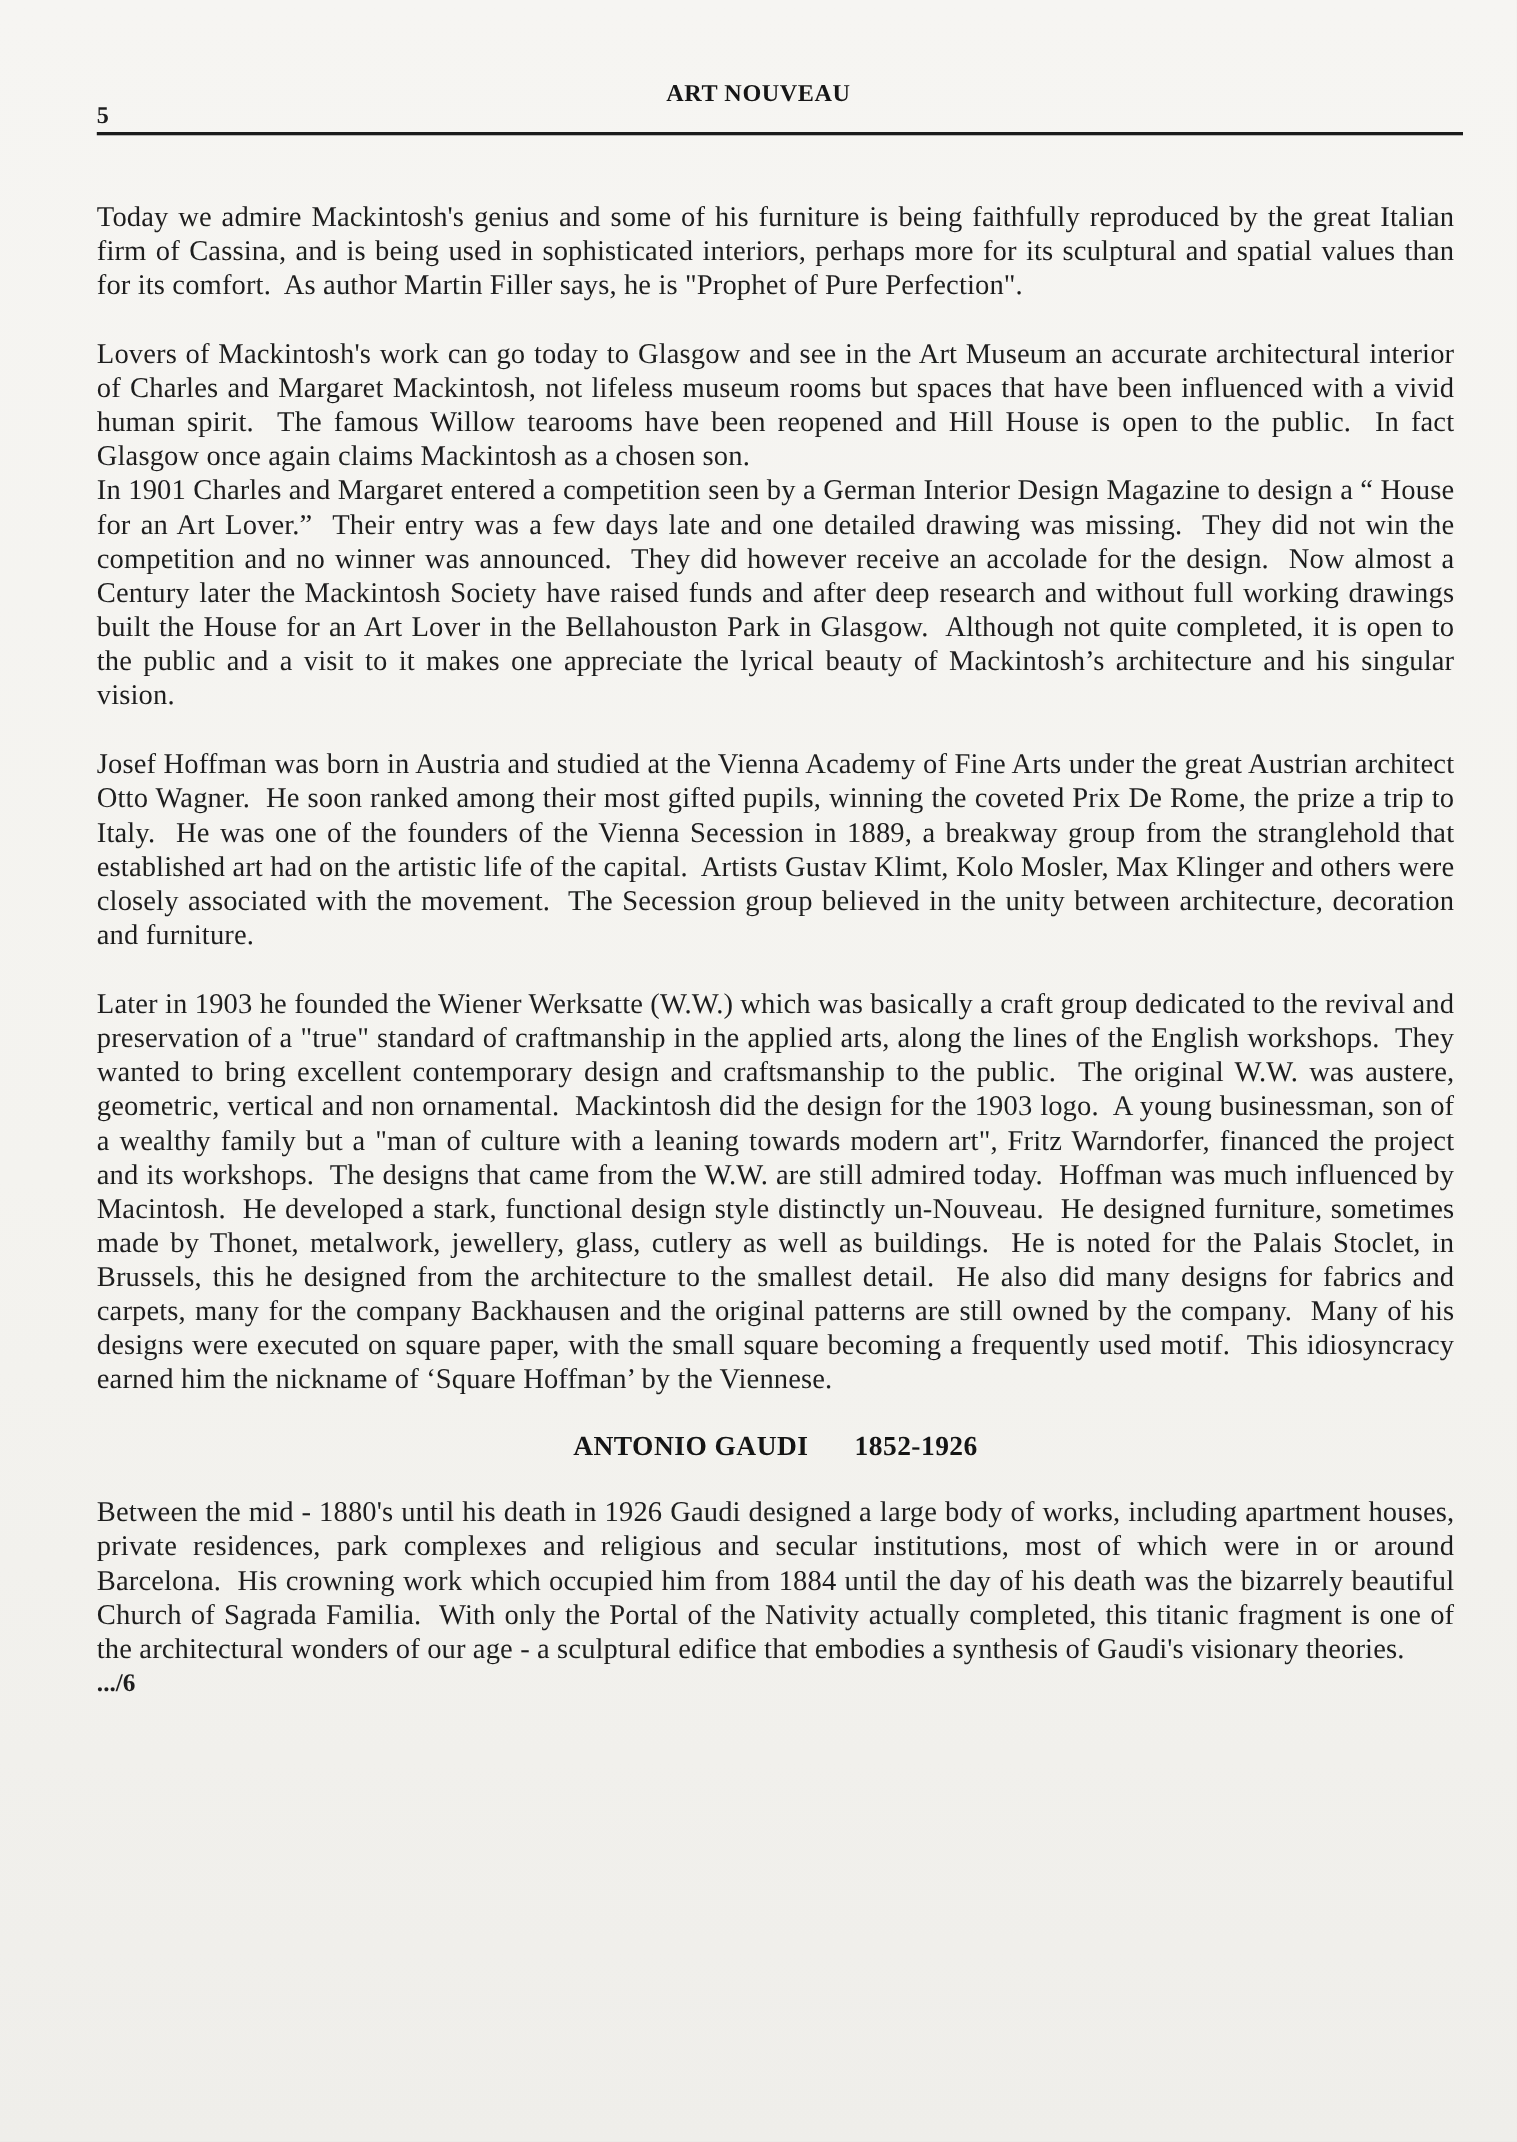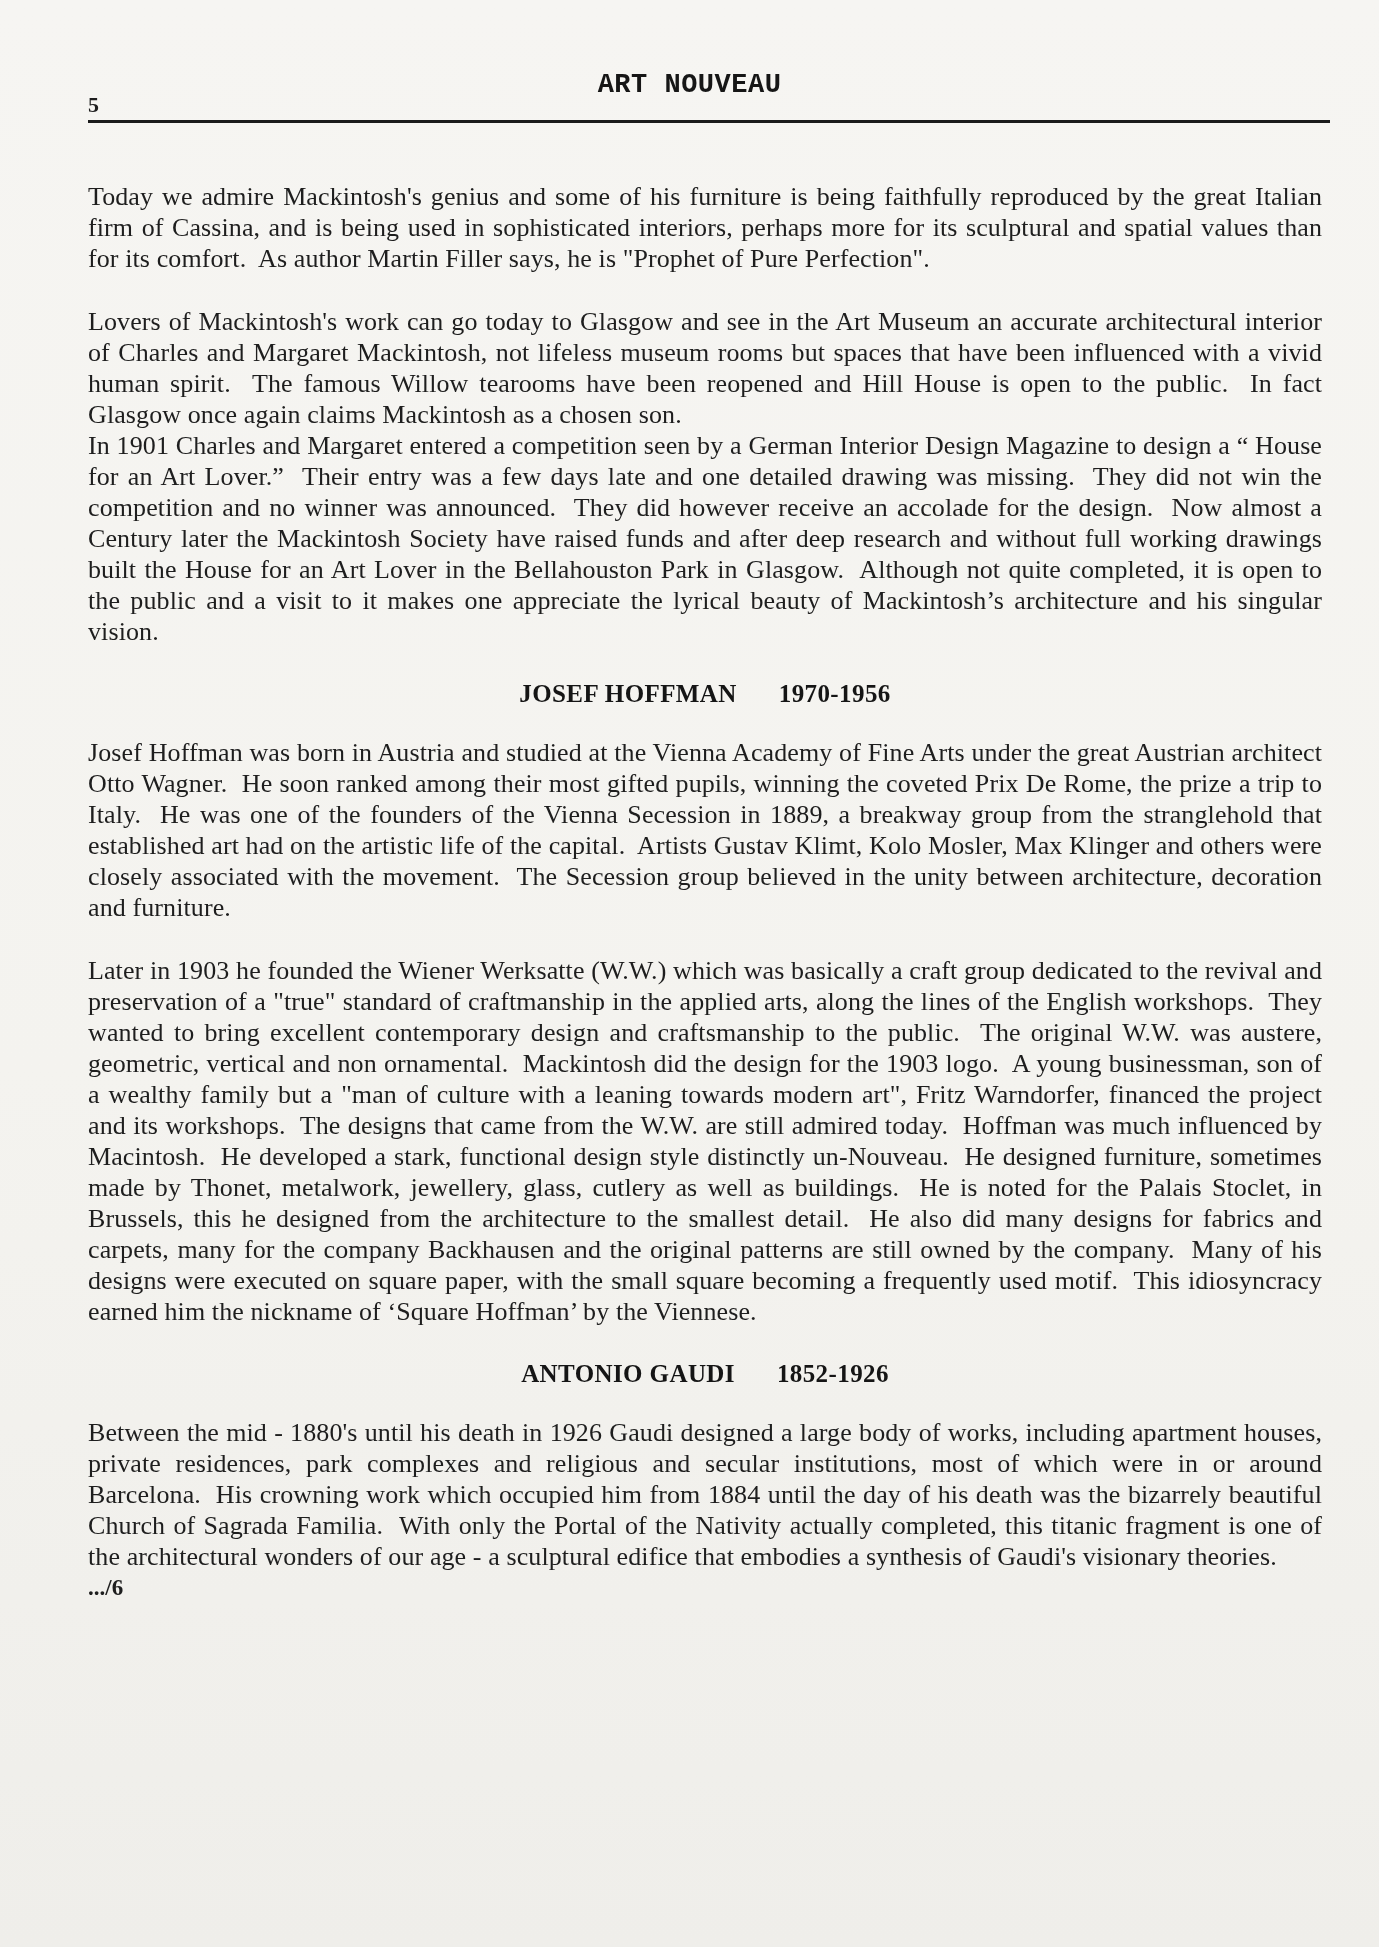--- a/index.html
+++ b/index.html
@@ -14,27 +14,26 @@
     margin: 0 auto;
     background: linear-gradient(180deg, #f6f5f2 0%, #f4f3ef 55%, #efeeea 100%);
     color: #1e1e1e;
     font-family: "Liberation Serif", "DejaVu Serif", serif;
     overflow: hidden;
     box-sizing: border-box;
     padding-top: 70px;
   }
   .doc-title {
     text-align: center;
-    font-size: 27px;
+    font-size: 22px;
     font-weight: bold;
     letter-spacing: 0.5px;
     color: #161616;
     margin: 0 0 0 0;
     line-height: 30px;
-    font-family: Liberation Mono, monospace;
   }
   .pageno-row {
     display: flex;
     align-items: flex-end;
     margin: -8px 49px 0 88px;
     border-bottom: 3px solid #1b1b1b;
   }
   .pageno {
     font-size: 22px;
     font-weight: bold;
@@ -87,23 +86,20 @@
   </header>
 
   <main class="body-text">
 
     <p class="para">Today we admire Mackintosh's genius and some of his furniture is being faithfully reproduced by the great Italian firm of Cassina, and is being used in sophisticated interiors, perhaps more for its sculptural and spatial values than for its comfort.  As author Martin Filler says, he is "Prophet of Pure Perfection".</p>
 
     <p class="para tight">Lovers of Mackintosh's work can go today to Glasgow and see in the Art Museum an accurate architectural interior of Charles and Margaret Mackintosh, not lifeless museum rooms but spaces that have been influenced with a vivid human spirit.  The famous Willow tearooms have been reopened and Hill House is open to the public.  In fact Glasgow once again claims Mackintosh as a chosen son.</p>
 
     <p class="para">In 1901 Charles and Margaret entered a competition seen by a German Interior Design Magazine to design a “ House for an Art Lover.”  Their entry was a few days late and one detailed drawing was missing.  They did not win the competition and no winner was announced.  They did however receive an accolade for the design.  Now almost a Century later the Mackintosh Society have raised funds and after deep research and without full working drawings built the House for an Art Lover in the Bellahouston Park in Glasgow.  Although not quite completed, it is open to the public and a visit to it makes one appreciate the lyrical beauty of Mackintosh’s architecture and his singular vision.</p>
 
-    <h2 class="section-heading">
-      <span>JOSEF HOFFMAN</span><span class="dates">1970-1956</span>
-    </h2>
 
     <p class="para">Josef Hoffman was born in Austria and studied at the Vienna Academy of Fine Arts under the great Austrian architect Otto Wagner.  He soon ranked among their most gifted pupils, winning the coveted Prix De Rome, the prize a trip to Italy.  He was one of the founders of the Vienna Secession in 1889, a breakway group from the stranglehold that established art had on the artistic life of the capital.  Artists Gustav Klimt, Kolo Mosler, Max Klinger and others were closely associated with the movement.  The Secession group believed in the unity between architecture, decoration and furniture.</p>
 
     <p class="para">Later in 1903 he founded the Wiener Werksatte (W.W.) which was basically a craft group dedicated to the revival and preservation of a "true" standard of craftmanship in the applied arts, along the lines of the English workshops.  They wanted to bring excellent contemporary design and craftsmanship to the public.  The original W.W. was austere, geometric, vertical and non ornamental.  Mackintosh did the design for the 1903 logo.  A young businessman, son of a wealthy family but a "man of culture with a leaning towards modern art", Fritz Warndorfer, financed the project and its workshops.  The designs that came from the W.W. are still admired today.  Hoffman was much influenced by Macintosh.  He developed a stark, functional design style distinctly un-Nouveau.  He designed furniture, sometimes made by Thonet, metalwork, jewellery, glass, cutlery as well as buildings.  He is noted for the Palais Stoclet, in Brussels, this he designed from the architecture to the smallest detail.  He also did many designs for fabrics and carpets, many for the company Backhausen and the original patterns are still owned by the company.  Many of his designs were executed on square paper, with the small square becoming a frequently used motif.  This idiosyncracy earned him the nickname of ‘Square Hoffman’ by the Viennese.</p>
 
     <h2 class="section-heading">
       <span>ANTONIO GAUDI</span><span class="dates">1852-1926</span>
     </h2>
 
 

